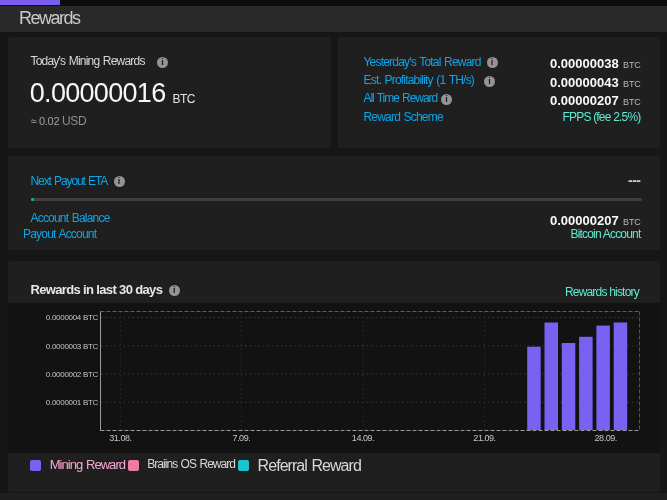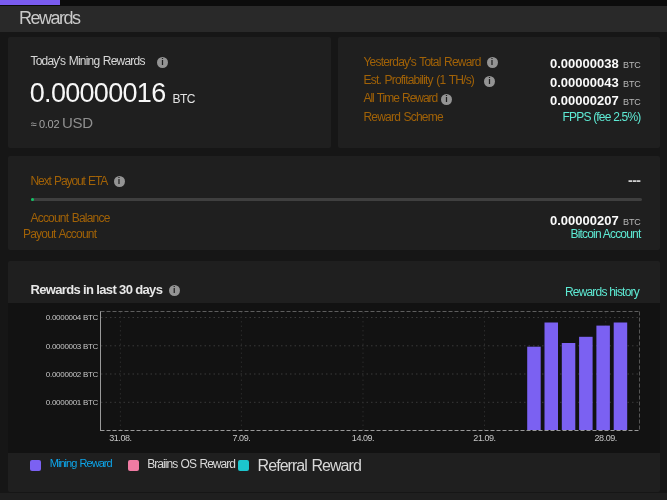--- a/index.html
+++ b/index.html
@@ -1,36 +1,36 @@
 <!DOCTYPE html>
 <html><head><meta charset="utf-8"><style>
 *{margin:0;padding:0;box-sizing:border-box}
 html,body{width:667px;height:500px;background:#161616;font-family:"Liberation Sans",sans-serif;position:relative;overflow:hidden}
 .abs{position:absolute;line-height:1}
 .card{position:absolute;background:#1f1f1f;border-radius:2px}
 .ico{position:absolute;width:11px;height:11px;border-radius:50%;background:#949494;color:#1e1e1e;font-size:9px;font-weight:bold;text-align:center;line-height:11px;letter-spacing:0}
-.lab{font-size:12px;letter-spacing:-0.8px;word-spacing:1px;color:#a16207}
+.lab{font-size:12px;letter-spacing:-0.8px;word-spacing:1px;color:#0ea5e9}
 .num{font-size:13px;font-weight:bold;color:#fafafa;letter-spacing:0}
 .btc{font-size:9px;color:#b8b8b8;font-weight:normal;letter-spacing:-0.2px}
 .purple{color:#5eead4}
 .val{position:absolute;right:26.5px;text-align:right;line-height:1}
 </style></head><body>
 
 <div class="abs" style="left:0;top:0;width:667px;height:6px;background:#0c0c0c"></div>
 <div class="abs" style="left:0;top:0;width:60px;height:5px;background:#7a5cf0"></div>
 
 <div class="abs" style="left:0;top:6px;width:667px;height:26px;background:#292929"></div>
 <div class="abs" style="left:19px;top:9px;font-size:18px;font-weight:normal;color:#cacaca;letter-spacing:-1.5px">Rewards</div>
 
 <div class="card" style="left:8px;top:37px;width:323px;height:110.5px"></div>
 <div class="abs lab" style="left:30.5px;top:54.9px;font-weight:normal;color:#d8d8d8">Today's Mining Rewards</div>
 <div class="ico" style="left:157px;top:56.5px">i</div>
 <div class="abs" style="left:29.8px;top:79.6px;font-size:27px;color:#f7f7f7;letter-spacing:-0.7px">0.00000016</div>
 <div class="abs" style="left:172.5px;top:93.1px;font-size:12px;color:#e3e3e3;letter-spacing:-0.5px">BTC</div>
-<div class="abs" style="left:30.5px;top:115px;font-size:11px;color:#a2a2a2;letter-spacing:-0.3px">≈ 0.02 <span style="font-size:15px;color:#8f8f8f">USD</span></div>
+<div class="abs" style="left:30.5px;top:115px;font-size:11px;color:#a2a2a2;letter-spacing:-0.3px">≈ 0.02 <span style="font-size:12px;color:#8f8f8f">USD</span></div>
 
 <div class="card" style="left:338px;top:37px;width:322px;height:110.5px"></div>
 <div class="abs lab" style="left:363.5px;top:55.6px">Yesterday's Total Reward</div>
 <div class="ico" style="left:486.5px;top:57.1px">i</div>
 <div class="val" style="top:55.2px"><span class="num">0.00000038</span>&nbsp;<span class="btc">BTC</span></div>
 <div class="abs lab" style="left:363.5px;top:74px">Est. Profitability (1 TH/s)</div>
 <div class="ico" style="left:484px;top:75.5px">i</div>
 <div class="val" style="top:73.6px"><span class="num">0.00000043</span>&nbsp;<span class="btc">BTC</span></div>
 <div class="abs lab" style="left:363.5px;top:92.4px;letter-spacing:-1.05px">All Time Reward</div>
 <div class="ico" style="left:441px;top:93.9px">i</div>
@@ -90,19 +90,19 @@
   <g fill="#c6c6c6" font-size="9" text-anchor="middle" font-family="Liberation Sans" letter-spacing="-0.45">
     <text x="120.4" y="441.3">31.08.</text>
     <text x="241.4" y="441.3">7.09.</text>
     <text x="363" y="441.3">14.09.</text>
     <text x="484.5" y="441.3">21.09.</text>
     <text x="605.7" y="441.3">28.09.</text>
   </g>
 </svg>
 
 <div class="abs" style="left:29.9px;top:460px;width:11px;height:11px;border-radius:2px;background:#7b61f2"></div>
-<div class="abs" style="left:49.7px;top:458.3px;font-size:11px;letter-spacing:-0.95px;word-spacing:1px;color:#0ea5e9">Mining Reward</div>
+<div class="abs" style="left:49.7px;top:458.3px;font-size:13px;letter-spacing:-0.95px;word-spacing:1px;color:#f9a8d4">Mining Reward</div>
 <div class="abs" style="left:127.9px;top:460px;width:11px;height:11px;border-radius:2px;background:#f07ba3"></div>
 <div class="abs" style="left:147.2px;top:458.3px;font-size:12px;letter-spacing:-0.95px;word-spacing:1px;color:#d8d8d8">Braiins OS Reward</div>
 <div class="abs" style="left:237.8px;top:460px;width:11px;height:11px;border-radius:2px;background:#1cc5cd"></div>
 <div class="abs" style="left:257.6px;top:458.3px;font-size:16px;letter-spacing:-0.95px;word-spacing:1px;color:#d8d8d8">Referral Reward</div>
 
 <div class="abs" style="left:0;top:493px;width:667px;height:7px;background:#1f1f1f"></div>
 
 </body></html>

